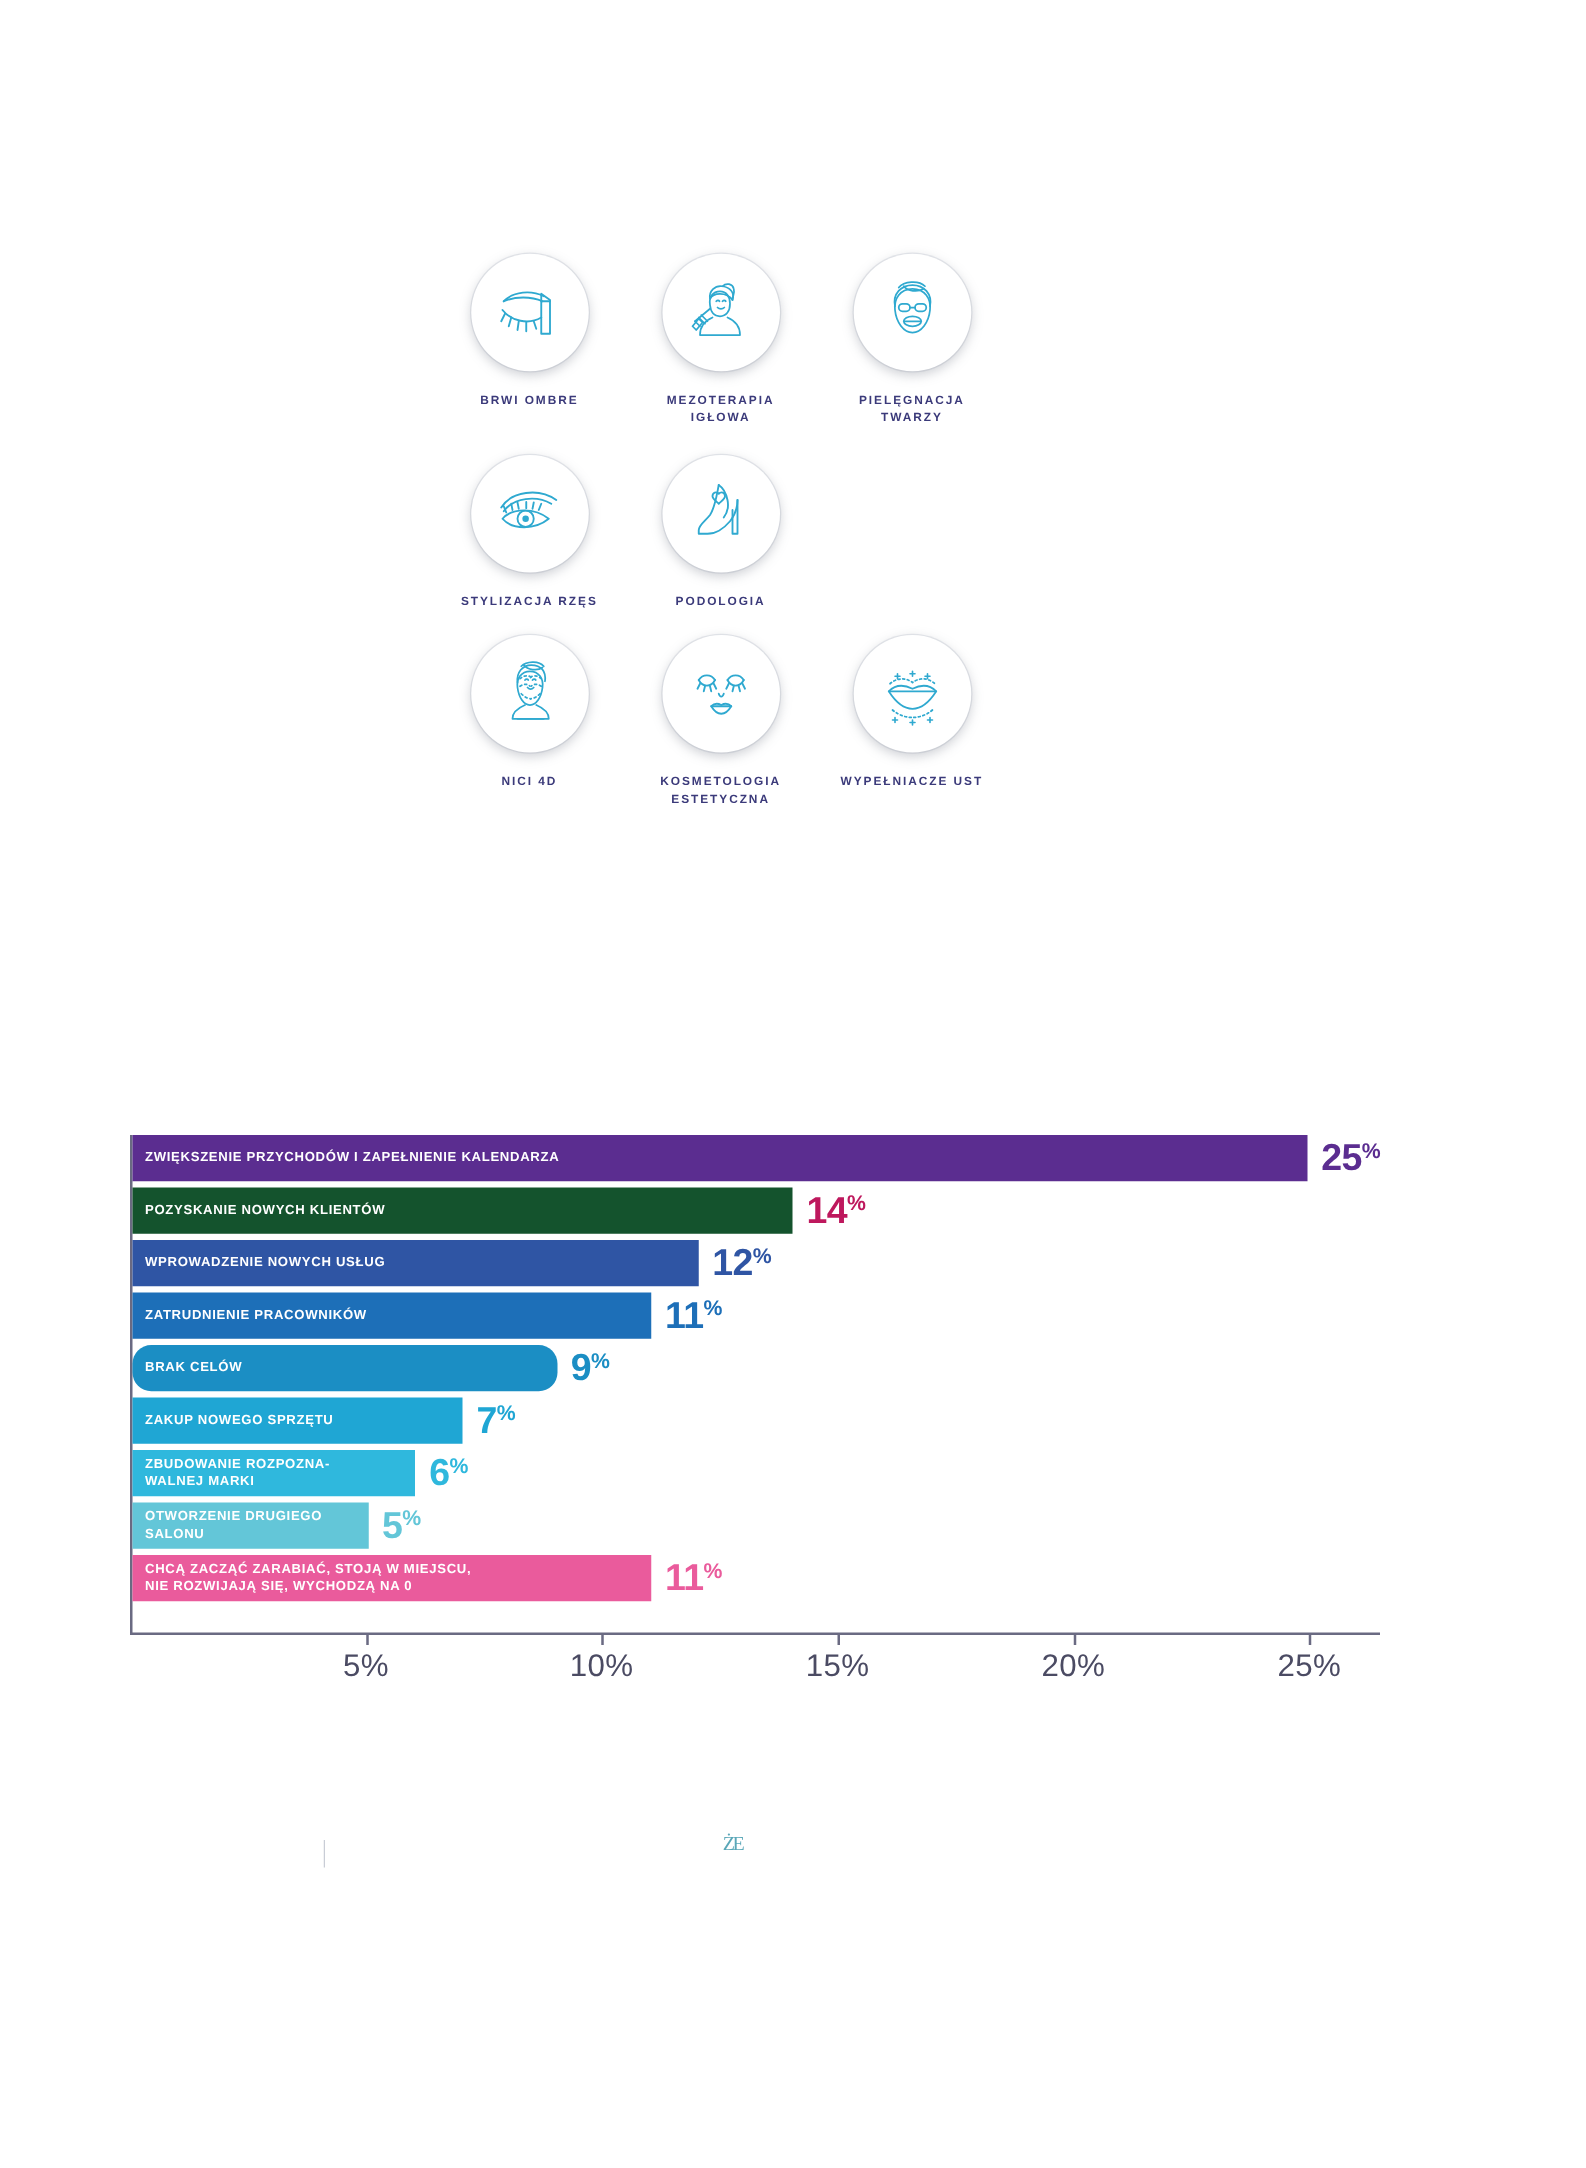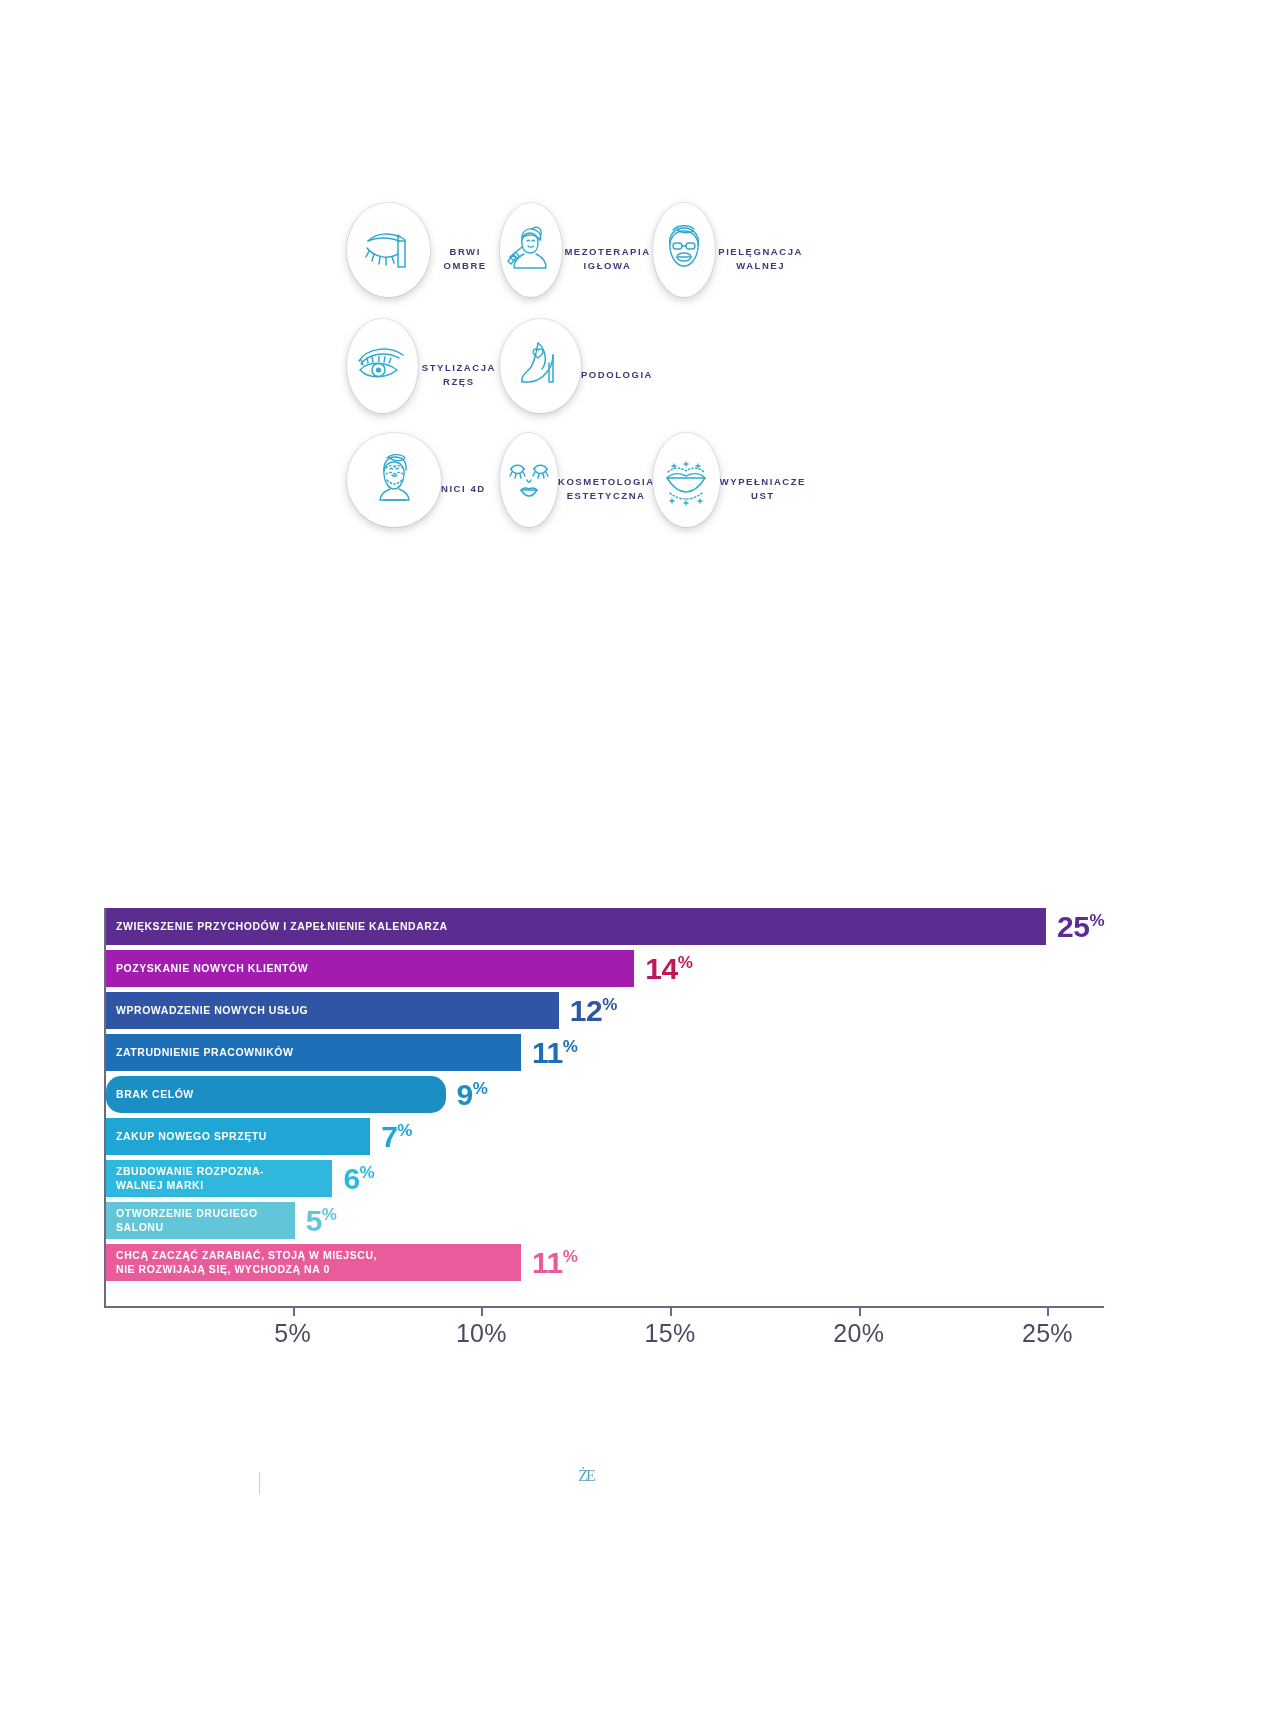--- a/index.html
+++ b/index.html
@@ -20,21 +20,21 @@
     top: 203px;
     width: 470px;
   }
   .icon-row {
     display: flex;
     justify-content: flex-start;
   }
   .icon-cell {
     width: 153px;
     display: flex;
-    flex-direction: row;
+    flex-direction: column;
     align-items: center;
   }
   .icon-circle {
     width: 94px;
     height: 94px;
     border-radius: 50%;
     background: #ffffff;
     box-shadow: 0 3px 9px rgba(120,125,140,0.38), 0 0 0 1px rgba(215,218,226,0.55);
     display: flex;
     align-items: center;
@@ -190,21 +190,21 @@
           <path d="M18 9 C22 4, 34 3, 39 8"></path>
           <path d="M22 8 C25 12, 33 13, 38 10"></path>
           <rect x="18" y="22" width="9" height="6" rx="3"></rect>
           <rect x="31" y="22" width="9" height="6" rx="3"></rect>
           <path d="M27 25 L31 25"></path>
           <ellipse cx="29" cy="36" rx="7" ry="4"></ellipse>
           <path d="M22 36 L36 36"></path>
         </svg>
       </div>
       <div class="icon-label">PIELĘGNACJA
-WALNEJ</div>
+TWARZY</div>
     </div>
   </div>
 
   <div class="icon-row row-gap-2">
     <div class="icon-cell">
       <div class="icon-circle">
         <svg width="58" height="58" viewBox="0 0 58 58" fill="none" stroke="#2fa9d0" stroke-width="1.5" stroke-linecap="round" stroke-linejoin="round">
           <path d="M6 24 C14 11, 36 8, 50 18"></path>
           <path d="M8 27 C16 16, 34 14, 46 21"></path>
           <path d="M7 33 C15 24, 33 24, 44 33 C33 42, 15 42, 7 33 Z"></path>
@@ -297,21 +297,21 @@
 <div class="chart">
   <div class="plot" id="plot">
       <div class="bar-row">
         <div class="bar" style="width: 943.396px; background: rgb(91, 45, 144);">ZWIĘKSZENIE PRZYCHODÓW I ZAPEŁNIENIE KALENDARZA</div>
         <div class="bar-value" style="color: rgb(91, 45, 144);">
           <span>25</span>
           <span class="pct">%</span>
         </div>
       </div>
       <div class="bar-row">
-        <div class="bar" style="width: 528.302px; background: #a21caf;">POZYSKANIE NOWYCH KLIENTÓW</div>
+        <div class="bar" style="width: 528.302px; background: #14532d;">POZYSKANIE NOWYCH KLIENTÓW</div>
         <div class="bar-value" style="color: #be185d;">
           <span>14</span>
           <span class="pct">%</span>
         </div>
       </div>
       <div class="bar-row">
         <div class="bar" style="width: 452.83px; background: rgb(47, 85, 164);">WPROWADZENIE NOWYCH USŁUG</div>
         <div class="bar-value" style="color: rgb(47, 85, 164);">
           <span>12</span>
           <span class="pct">%</span>

